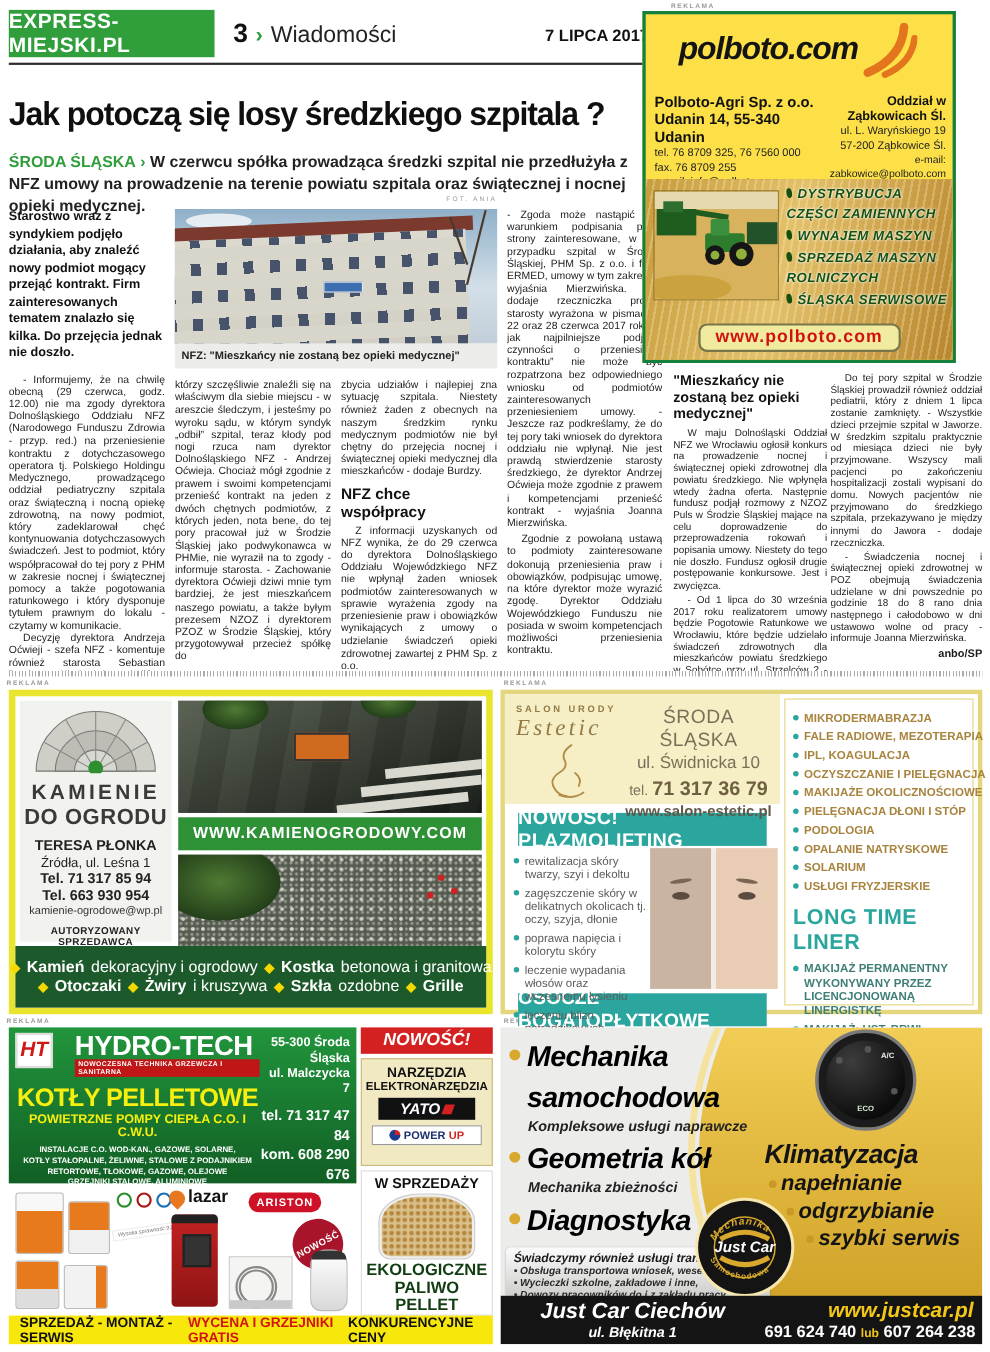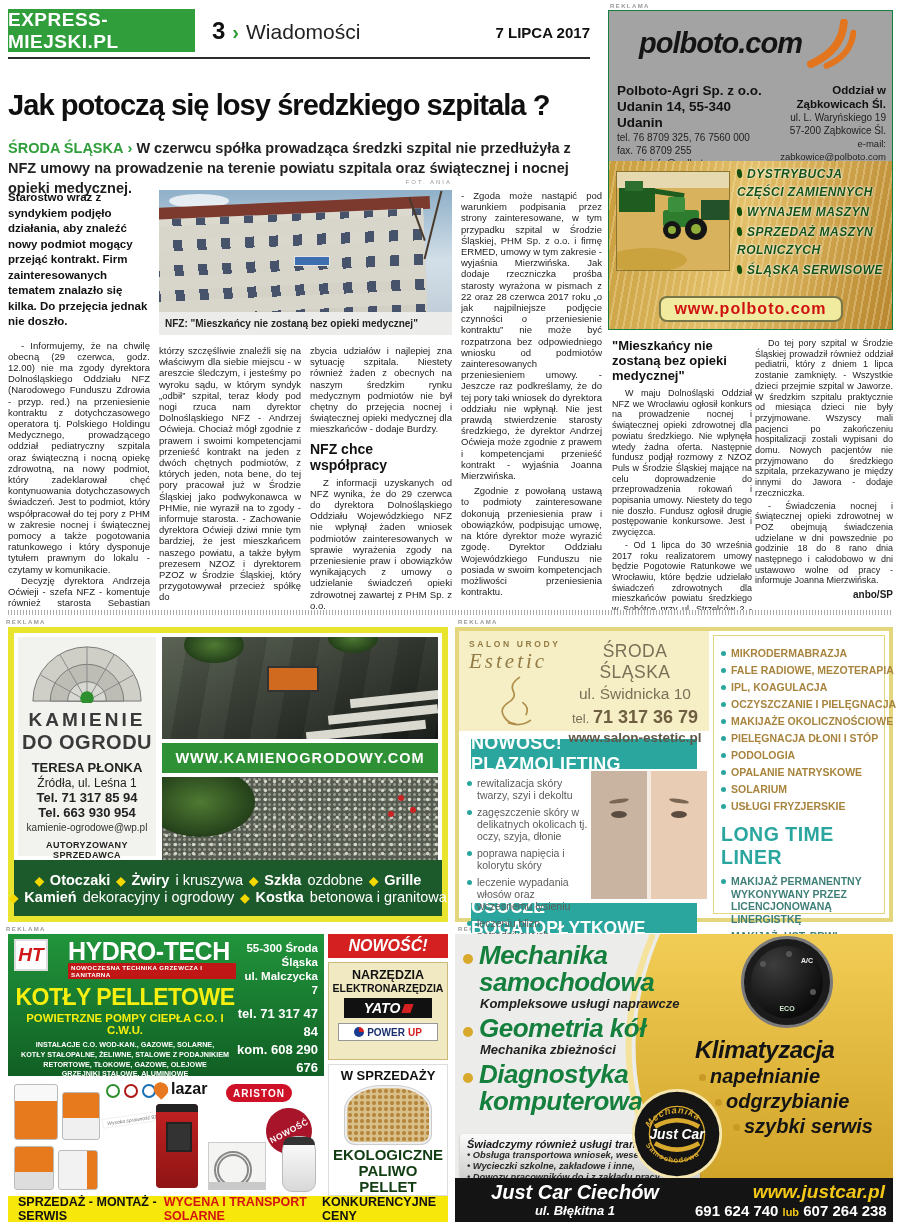--- a/index.html
+++ b/index.html
@@ -47,21 +47,21 @@
           background:repeating-linear-gradient(0deg,transparent 0 11px,#d8d5cb 11px 25px),
                      repeating-linear-gradient(90deg,#46536b 0 9px,transparent 9px 24px),
                      linear-gradient(#dcd9cf,#cfccc2)}
   .roof{position:absolute;left:-10px;right:22px;top:12px;height:13px;background:#7c3a2e;transform:rotate(-2.5deg)}
   .bsign{position:absolute;left:46%;top:54%;width:36px;height:10px;background:#3d6fb0;border:1px solid #e5e5e5}
   .branch{position:absolute;background:#4a3a2c}
   .caption{height:23px;background:#ececea;font-size:10px;font-weight:700;color:#222;
            display:flex;align-items:center;padding:0 6px}
 
   
-  .ad-polboto{left:608px;top:10px;width:285px;height:320px;border:1px solid #15803d;background:#a3a3a3;overflow:hidden}
+  .ad-polboto{left:584px;top:10px;width:285px;height:320px;border:3px solid #15803d;background:#fde047;overflow:hidden}
   .pb-logo-row{position:absolute;left:30px;top:16px;display:flex;align-items:flex-start}
   .pb-logo{font-size:29px;font-weight:900;font-style:italic;color:#141414;letter-spacing:-1px}
   .pb-swoosh{width:52px;height:52px;margin-left:2px;margin-top:-8px}
   .pb-cols{position:absolute;left:8px;right:6px;top:72px;display:flex}
   .pb-left{width:158px}
   .pb-right{flex:1;text-align:right}
   .b{font-weight:800}
   .fs14{font-size:13.5px;line-height:16px;color:#111}
   .fs11{font-size:11.5px;line-height:14px;color:#111}
   .fs10{font-size:10px;line-height:13px;color:#222}
@@ -220,21 +220,21 @@
             align-items:center;justify-content:space-between;padding:0 10px}
   .hs{font-size:12.5px;font-weight:900;color:#111}
   .hs.red{color:#d41414}
 
   
   .ad-justcar{left:455px;top:934px;width:438px;height:288px;background:#ececea;overflow:hidden}
   .jc-gold{position:absolute;inset:0}
   .jc-items{position:absolute;left:8px;top:6px;width:252px}
   .jc-item{display:flex;margin-top:2px}
   .jc-dot{width:10px;height:10px;border-radius:50%;background:#d8a92c;margin:12px 6px 0 0;flex:none}
-  .jc-big{font-size:26px;line-height:27px;font-weight:900;font-style:italic;color:#15803d;letter-spacing:-.5px}
+  .jc-big{font-size:26px;line-height:37px;font-weight:900;font-style:italic;color:#000000;letter-spacing:-.5px}
   .jc-sub{font-size:13px;font-weight:700;font-style:italic;color:#222;margin:0 0 4px 17px}
   .jc-knob{position:absolute;left:286px;top:2px;width:92px;height:92px;border-radius:50%;
            background:radial-gradient(circle at 35% 30%,#3d3d3d,#0c0c0c 65%);
            border:3px solid #7a7a7a;box-shadow:inset 0 0 0 7px #1b1b1b}
   .jc-knob .ac{position:absolute;right:17px;top:18px;color:#eee;font-size:7px;font-weight:700}
   .jc-knob .eco{position:absolute;left:0;right:0;bottom:13px;text-align:center;color:#cfe8cf;font-size:7px;font-weight:700}
   .jc-kdot{position:absolute;width:6px;height:6px;border-radius:50%;background:#555}
   .jc-klima{position:absolute;left:240px;top:102px;width:196px}
   .jc-ktitle{font-size:24px;font-weight:900;font-style:italic;color:#141414;letter-spacing:-.5px}
   .jc-kb{font-size:20px;font-weight:900;font-style:italic;color:#141414;line-height:25px;white-space:nowrap}
@@ -423,24 +423,24 @@
       <div class="km-banner">WWW.KAMIENOGRODOWY.COM</div>
       <div class="kphoto2">
         <div class="kgreen" style="left:-6%;top:-12%;width:110px;height:70px"></div>
         <div class="kflower" style="right:34px;top:18px"></div>
         <div class="kflower" style="right:22px;top:30px"></div>
         <div class="kflower" style="right:44px;top:34px"></div>
       </div>
     </div>
     <div class="km-strip">
       <div class="km-line">
+        <span class="kd">◆</span><span class="kb">Kamień</span><span class="kn">dekoracyjny i ogrodowy</span><span class="kd">◆</span><span class="kb">Kostka</span><span class="kn">betonowa i granitowa</span>
+      </div>
+      <div class="km-line">
         <span class="kd">◆</span><span class="kb">Otoczaki</span><span class="kd">◆</span><span class="kb">Żwiry</span><span class="kn">i kruszywa</span><span class="kd">◆</span><span class="kb">Szkła</span><span class="kn">ozdobne</span><span class="kd">◆</span><span class="kb">Grille</span>
-      </div>
-      <div class="km-line">
-        <span class="kd">◆</span><span class="kb">Kamień</span><span class="kn">dekoracyjny i ogrodowy</span><span class="kd">◆</span><span class="kb">Kostka</span><span class="kn">betonowa i granitowa</span>
       </div>
     </div>
   </div>
 
   <div class="abs ad-estetic">
     <div class="es-left">
       <div class="es-cream">
         <div class="es-lt">
           <div class="es-salon">SALON URODY</div>
           <div class="es-name">Estetic</div>
@@ -564,21 +564,21 @@
           <span>lazar</span>
         </div>
       <div class="stove" style="left:148px;top:28px"></div>
       <div class="ariston" style="left:218px;top:8px">ARISTON</div>
       <div class="pump" style="left:200px;top:66px"></div>
       <div class="nbadge" style="left:258px;top:32px">NOWOŚĆ</div>
       <div class="tank" style="left:274px;top:60px"></div>
     </div>
     <div class="ht-strip">
       <span class="hs">SPRZEDAŻ - MONTAŻ - SERWIS</span>
-      <span class="hs red">WYCENA I TRANSPORT SOLARNE</span>
+      <span class="hs red">WYCENA I GRZEJNIKI GRATIS</span>
       <span class="hs">KONKURENCYJNE CENY</span>
     </div>
   </div>
 
   <div class="abs ad-justcar">
     <svg class="jc-gold" width="438" height="288" viewBox="0 0 438 288" preserveAspectRatio="none">
       <defs>
         <linearGradient id="goldg" x1="0" y1="0" x2="0" y2="1">
           <stop offset="0" stop-color="#f2cd55"></stop>
             <stop offset="1" stop-color="#cb9c22"></stop>

